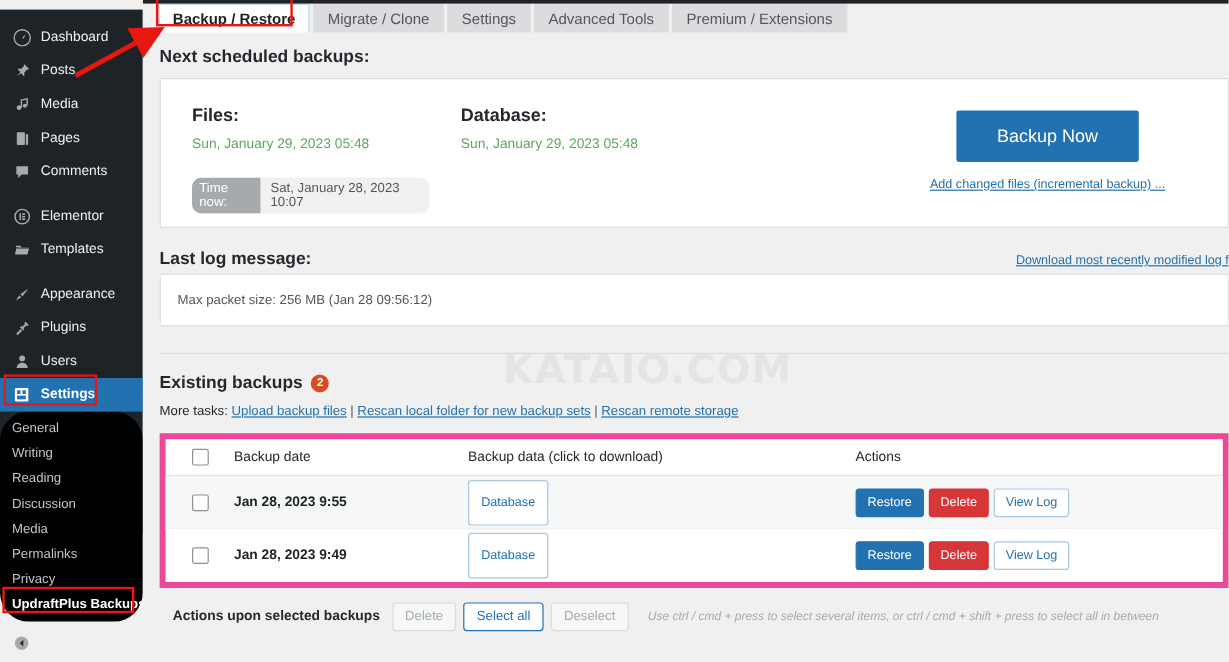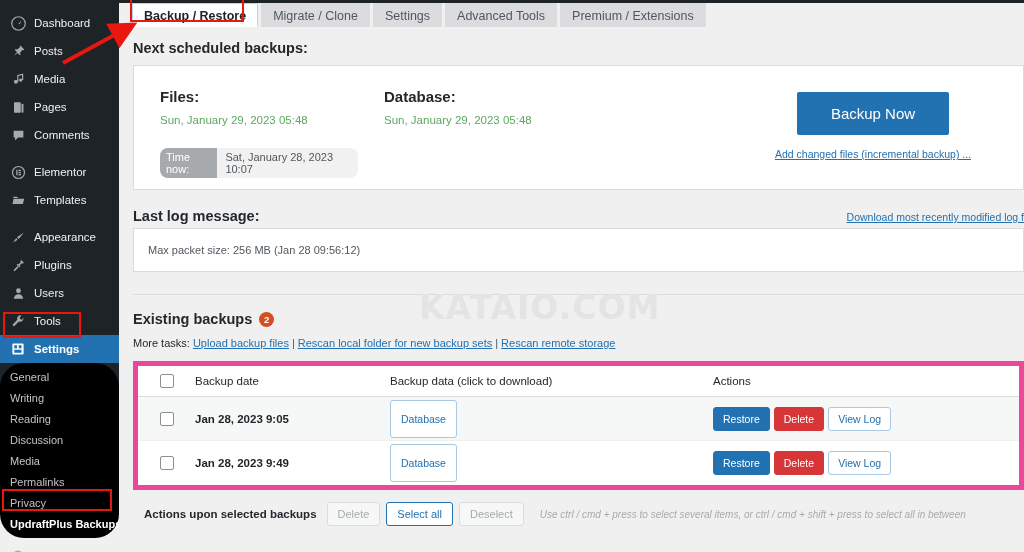--- a/index.html
+++ b/index.html
@@ -6,21 +6,21 @@
   html, body {
     width: 1024px; height: 552px;
     overflow: hidden;
     font-family: "Liberation Sans", sans-serif;
     background: #f0f0f1;
   }
   #root { position: relative; width: 1024px; height: 552px; }
 
   
   #sidebar {
-    position: absolute; left: 0; top: 0;
+    position: absolute; left: 0; top: 8px;
     width: 119px; height: 437px;
     background: #1d2327;
     color: #f0f0f1;
     font-size: 11.5px;
   }
   .nav-item {
     display: flex; align-items: center;
     height: 28px; padding-left: 9px;
     color: #f0f0f1; cursor: pointer;
     position: relative;
@@ -351,28 +351,20 @@
     <div class="nav-item">
       <span class="ico">
           <svg width="15" height="15" viewBox="0 0 20 20" fill="currentColor">
             <circle cx="10" cy="6.3" r="3.2"></circle>
             <path d="M3.8 17c0-3.6 2.8-6 6.2-6s6.2 2.4 6.2 6z"></path>
           </svg>
         </span>
       <span class="lbl">Users</span>
     </div>
 
-    <div class="nav-item">
-      <span class="ico">
-          <svg width="15" height="15" viewBox="0 0 20 20" fill="currentColor">
-            <path d="M16.3 4.3a4.4 4.4 0 0 1-5.7 5.7l-5.4 5.4a1.6 1.6 0 1 1-2.2-2.2l5.4-5.4a4.4 4.4 0 0 1 5.7-5.7L11.7 4.4l.8 2.6 2.6.8z"></path>
-          </svg>
-        </span>
-      <span class="lbl">Tools</span>
-    </div>
 
     <div class="nav-item current">
       <span class="ico">
           <svg width="14" height="14" viewBox="0 0 20 20">
             <rect x="2" y="2" width="16" height="16" rx="1.5" fill="#fff"></rect>
             <rect x="4.6" y="4.6" width="4" height="4.4" fill="#2271b1"></rect>
             <rect x="11" y="4.6" width="4" height="4.4" fill="#2271b1"></rect>
             <rect x="4.6" y="11" width="10.4" height="4.4" fill="#2271b1"></rect>
           </svg>
         </span>
@@ -478,21 +470,21 @@
           </div>
           <div class="c-date th">Backup date</div>
           <div class="c-data th">Backup data (click to download)</div>
           <div class="c-act th">Actions</div>
         </div>
 
         <div class="trow body alt">
           <div class="c-check">
             <div class="cb"></div>
           </div>
-          <div class="c-date cell-date">Jan 28, 2023 9:05</div>
+          <div class="c-date cell-date">Jan 28, 2023 9:55</div>
           <div class="c-data">
             <button class="btn-db">Database</button>
           </div>
           <div class="c-act">
             <div class="act-btns">
               <button class="btn-restore">Restore</button>
               <button class="btn-delete">Delete</button>
               <button class="btn-viewlog">View Log</button>
             </div>
           </div>

